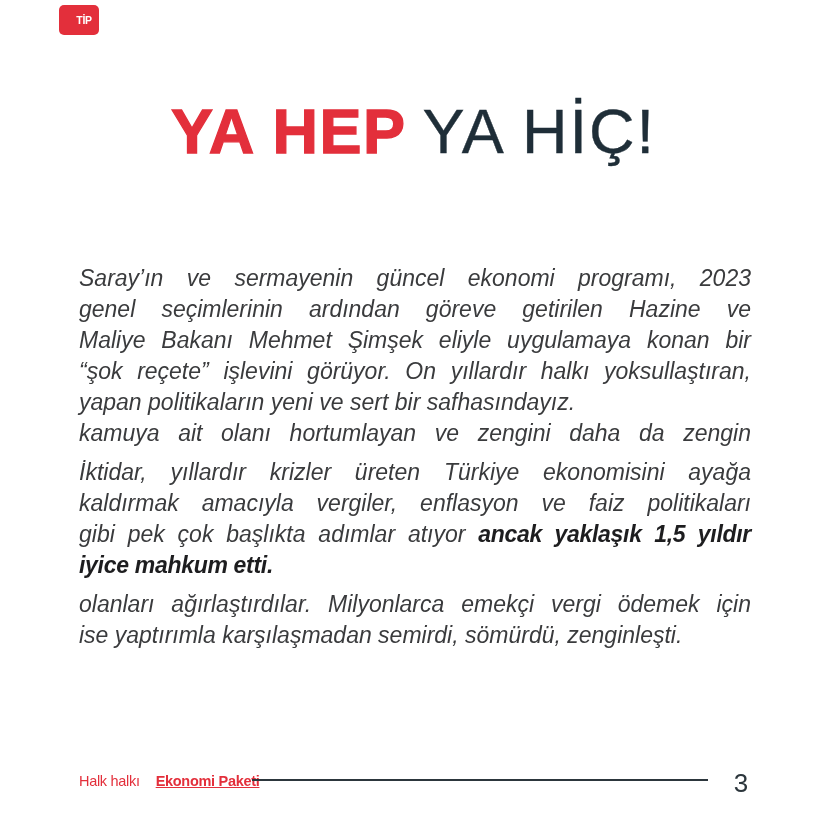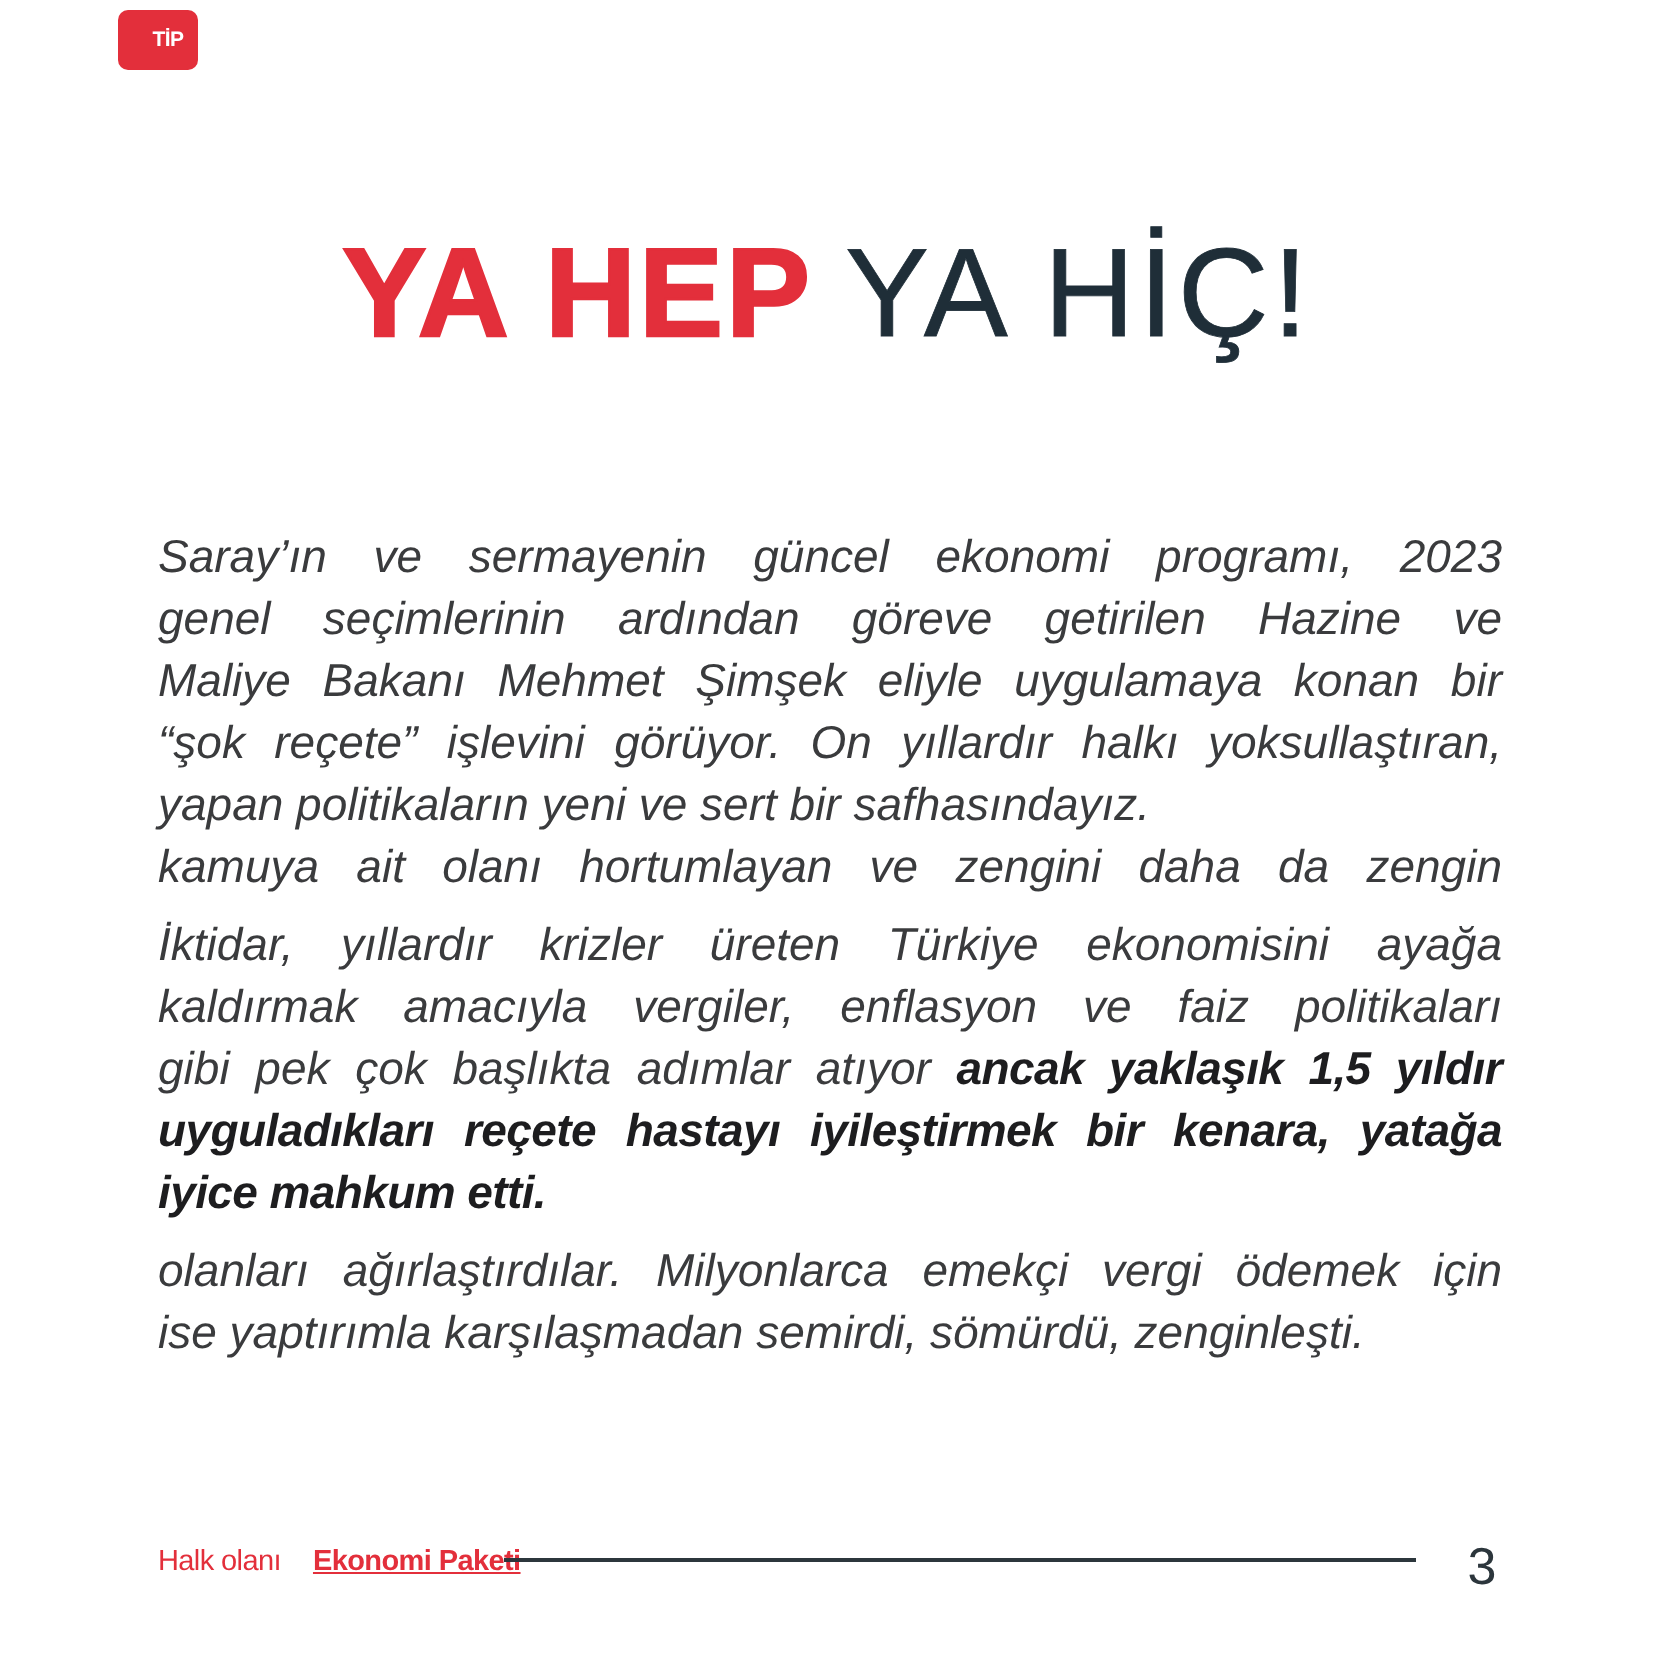--- a/index.html
+++ b/index.html
@@ -17,21 +17,21 @@
   }
   .logo{
     position:absolute;left:59px;top:5px;width:30px;height:30px;
     background:var(--accent-red);border-radius:5px;
     display:flex;align-items:center;justify-content:center;padding-left:10px;
   }
   .logo span{
     color:#fff;font-weight:700;font-size:10.5px;letter-spacing:-0.3px;line-height:1;
   }
   .title{
-    position:absolute;left:0;top:116px;width:827px;margin:0;
+    position:absolute;left:0;top:100px;width:827px;margin:0;
     text-align:center;font-size:63px;line-height:1;white-space:nowrap;
   }
   .title-accent{
     color:var(--accent-red);font-weight:700;letter-spacing:1.5px;
     -webkit-text-stroke:1.3px var(--accent-red);
   }
   .title-rest{
     color:var(--title-dark);font-weight:500;letter-spacing:2px;margin-left:16px;
     -webkit-text-stroke:0.4px var(--title-dark);
   }
@@ -76,28 +76,27 @@
         <div class="line"><span class="">genel seçimlerinin ardından göreve getirilen Hazine ve</span></div>
         <div class="line"><span class="">Maliye Bakanı Mehmet Şimşek eliyle uygulamaya konan bir</span></div>
         <div class="line"><span class="">“şok reçete” işlevini görüyor. On yıllardır halkı yoksullaştıran,</span></div>
         <div class="line last"><span class="">yapan politikaların yeni ve sert bir safhasındayız.</span></div>
         <div class="line"><span class="">kamuya ait olanı hortumlayan ve zengini daha da zengin</span></div>
       </div>
       <div class="para">
         <div class="line"><span class="">İktidar, yıllardır krizler üreten Türkiye ekonomisini ayağa</span></div>
         <div class="line"><span class="">kaldırmak amacıyla vergiler, enflasyon ve faiz politikaları</span></div>
         <div class="line"><span class="">gibi pek çok başlıkta adımlar atıyor </span><span class="seg-b ">ancak yaklaşık 1,5 yıldır</span></div>
-        <div class="line"><span class="seg-b ">uyguladıkları reçete hastayı iyileştirmek bir kenara, yatağa</span></div>
         <div class="line last"><span class="seg-b ">iyice mahkum etti.</span></div>
       </div>
       <div class="para">
         <div class="line"><span class="">olanları ağırlaştırdılar. Milyonlarca emekçi vergi ödemek için</span></div>
         <div class="line last"><span class="">ise yaptırımla karşılaşmadan semirdi, sömürdü, zenginleşti.</span></div>
       </div>
     </div>
 
-  <div class="brand"><span>Halk olanı</span><span class="brand-bold">Ekonomi Paketi</span></div>
+  <div class="brand"><span>Halk halkı</span><span class="brand-bold">Ekonomi Paketi</span></div>
 
   <span class="footer-line"></span>
 
   <span class="page-number">3</span>
 
 </div>
 
 </body></html>

